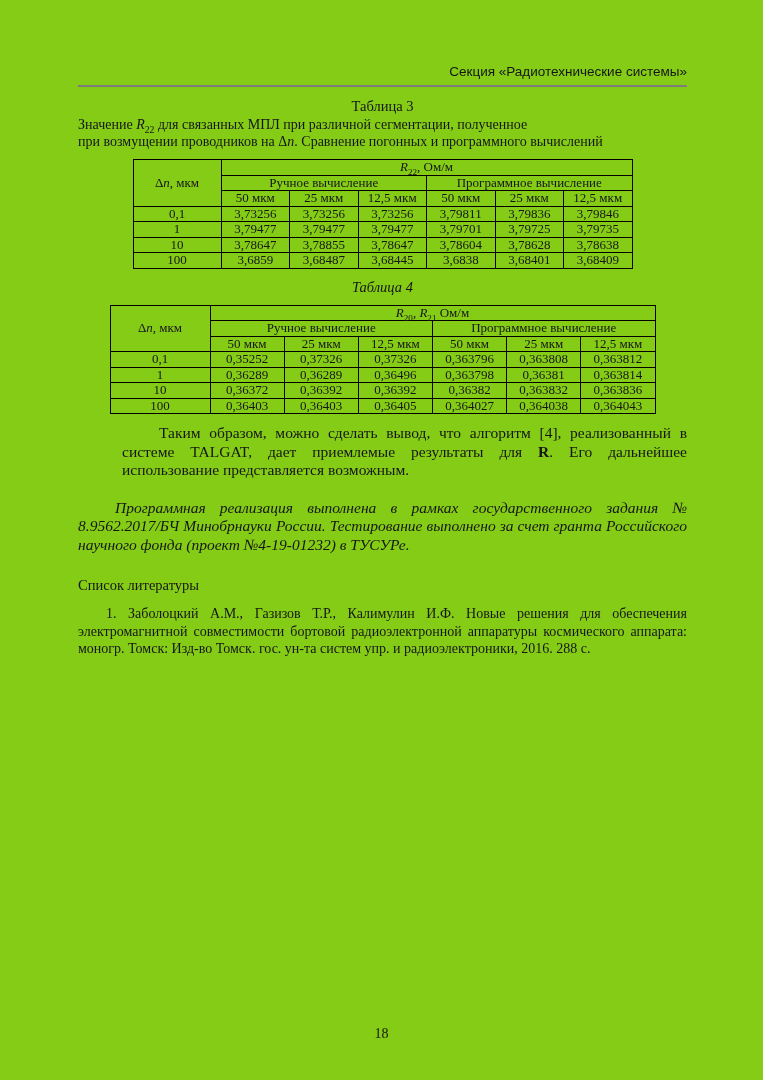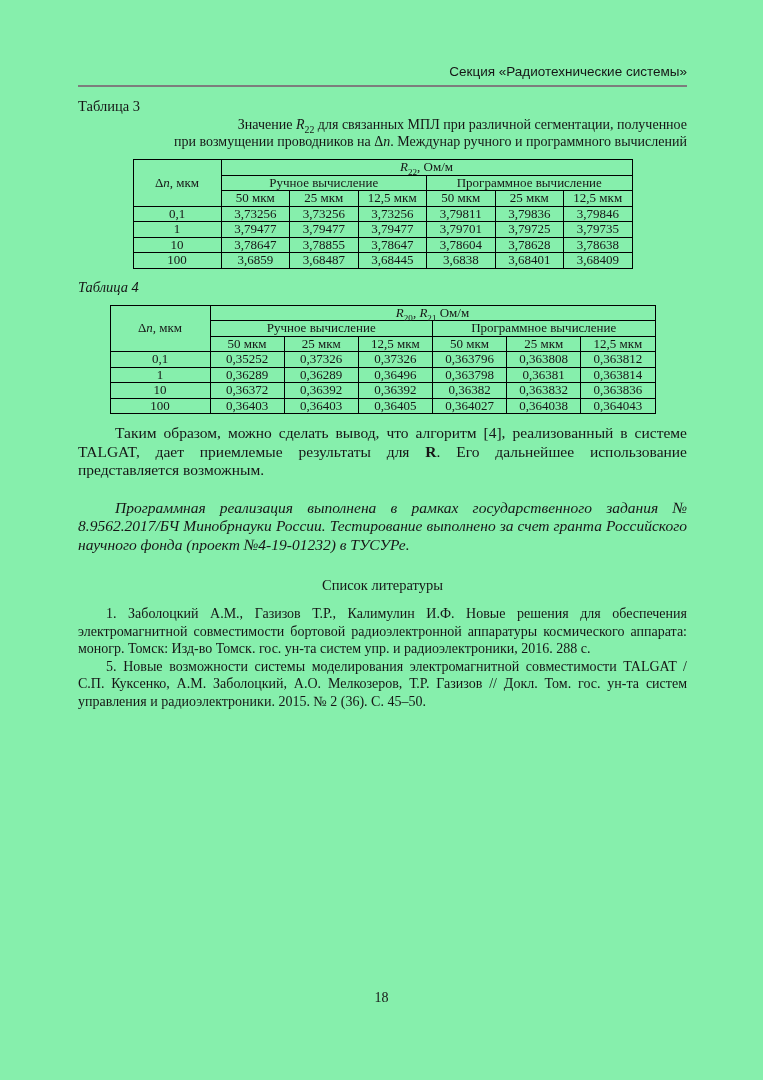--- a/index.html
+++ b/index.html
@@ -1,76 +1,76 @@
 <!DOCTYPE html>
 <html lang="ru"><head>
 <meta charset="utf-8">
 <style>
   * { margin: 0; padding: 0; box-sizing: border-box; }
   html, body { background: #ffffff; }
   .page {
     width: 763px; height: 1080px; position: relative; margin: 0 auto;
-    background: #86efac; color: #161616;
+    background: #84cc16; color: #161616;
     font-family: "Liberation Serif", serif; overflow: hidden;
   }
   .content { padding: 0 76px 0 78px; }
 
   .running-head {
     padding-top: 64px; text-align: right;
     font-family: "Liberation Sans", sans-serif; font-size: 13.5px; line-height: 16px;
   }
   .head-rule { margin-top: 5px; height: 2px; background: #7d7d7d; }
 
-  .tbl-label { text-align: left; font-size: 14.5px; line-height: 17px; }
+  .tbl-label { text-align: center; font-size: 14.5px; line-height: 17px; }
   .t3-label { margin-top: 11px; }
   .t4-label { margin-top: 10px; font-style: italic; }
-  .caption { text-align: right; font-size: 14px; line-height: 17px; margin-top: 1px; }
+  .caption { text-align: left; font-size: 14px; line-height: 17px; margin-top: 1px; }
   .caption .ln { display: block; }
   .it { font-style: italic; }
   sub { font-size: 70%; line-height: 0; }
 
   table.data {
     border-collapse: collapse; margin: 9px auto 0;
     table-layout: fixed; font-size: 13px;
   }
   table.data td {
     border: 1px solid #000; text-align: center; vertical-align: middle;
     padding: 0 2px; line-height: 14.5px; height: 14px; white-space: nowrap;
   }
   .t3 { width: 500px; }
   .t4 { width: 546px; }
   .t3 col.first { width: 88px; }
   .t4 col.first { width: 100px; }
 
   .para { font-size: 15.5px; line-height: 18.5px; text-align: justify; text-indent: 37px; }
-  .p-conclusion { margin-top: 10px; }
+  .p-conclusion { margin-top: 10px; margin-left: 44px; }
   .p-ack { margin-top: 19px; font-style: italic; }
   .bold { font-weight: bold; }
 
-  .ref-heading { margin-top: 23px; text-align: center; font-size: 14.5px; line-height: 17px; }
+  .ref-heading { margin-top: 23px; font-size: 14.5px; line-height: 17px; }
   .refs { margin-top: 11px; font-size: 14px; line-height: 17.5px; text-align: justify; }
-  .refs p { text-indent: 28px; }
-
-  .page-number { position: absolute; left: 0; right: 0; top: 990px; text-align: center; font-size: 14px; }
+  .refs p { text-indent: 28px; margin-top: 10px; }
+
+  .page-number { position: absolute; left: 0; right: 0; top: 1026px; text-align: center; font-size: 14px; }
 </style>
 </head>
 <body>
 
 <div class="page">
   <div class="content">
 
     <div class="running-head">
       <span>Секция «Радиотехнические системы»</span>
     </div>
     <div class="head-rule"></div>
 
     <div class="tbl-label t3-label">Таблица 3</div>
     <div class="caption">
       <span class="ln"><span>Значение </span><span class="it">R</span><sub>22</sub><span> для связанных МПЛ при различной сегментации, полученное</span></span>
-      <span class="ln"><span>при возмущении проводников на Δ</span><span class="it">n</span><span>. Междунар ручного и программного вычислений</span></span>
+      <span class="ln"><span>при возмущении проводников на Δ</span><span class="it">n</span><span>. Сравнение погонных и программного вычислений</span></span>
     </div>
 
     <table class="data t3">
       <colgroup>
           <col class="first">
           <col>
           <col>
           <col>
           <col>
           <col>
@@ -200,19 +200,18 @@
     </tbody>
       </table>
 
     <p class="para p-conclusion"><span>Таким образом, можно сделать вывод, что алгоритм [4], реализованный в системе TALGAT, дает приемлемые результаты для </span><span class="bold">R</span><span>. Его дальнейшее использование представляется возможным.</span></p>
 
     <p class="para p-ack">Программная реализация выполнена в рамках государственного задания № 8.9562.2017/БЧ Минобрнауки России. Тестирование выполнено за счет гранта Российского научного фонда (проект №4-19-01232) в ТУСУРе.</p>
 
     <div class="ref-heading">Список литературы</div>
     <div class="refs">
       <p>1. Заболоцкий А.М., Газизов Т.Р., Калимулин И.Ф. Новые решения для обеспечения электромагнитной совместимости бортовой радиоэлектронной аппаратуры космического аппарата: моногр. Томск: Изд-во Томск. гос. ун-та систем упр. и радиоэлектроники, 2016. 288 с.</p>
-      <p>5. Новые возможности системы моделирования электромагнитной совместимости TALGAT / С.П. Куксенко, А.М. Заболоцкий, А.О. Мелкозеров, Т.Р. Газизов // Докл. Том. гос. ун-та систем управления и радиоэлектроники. 2015. № 2 (36). С. 45–50.</p>
     </div>
 
   </div>
 
   <div class="page-number">18</div>
 </div>
 
 </body></html>

